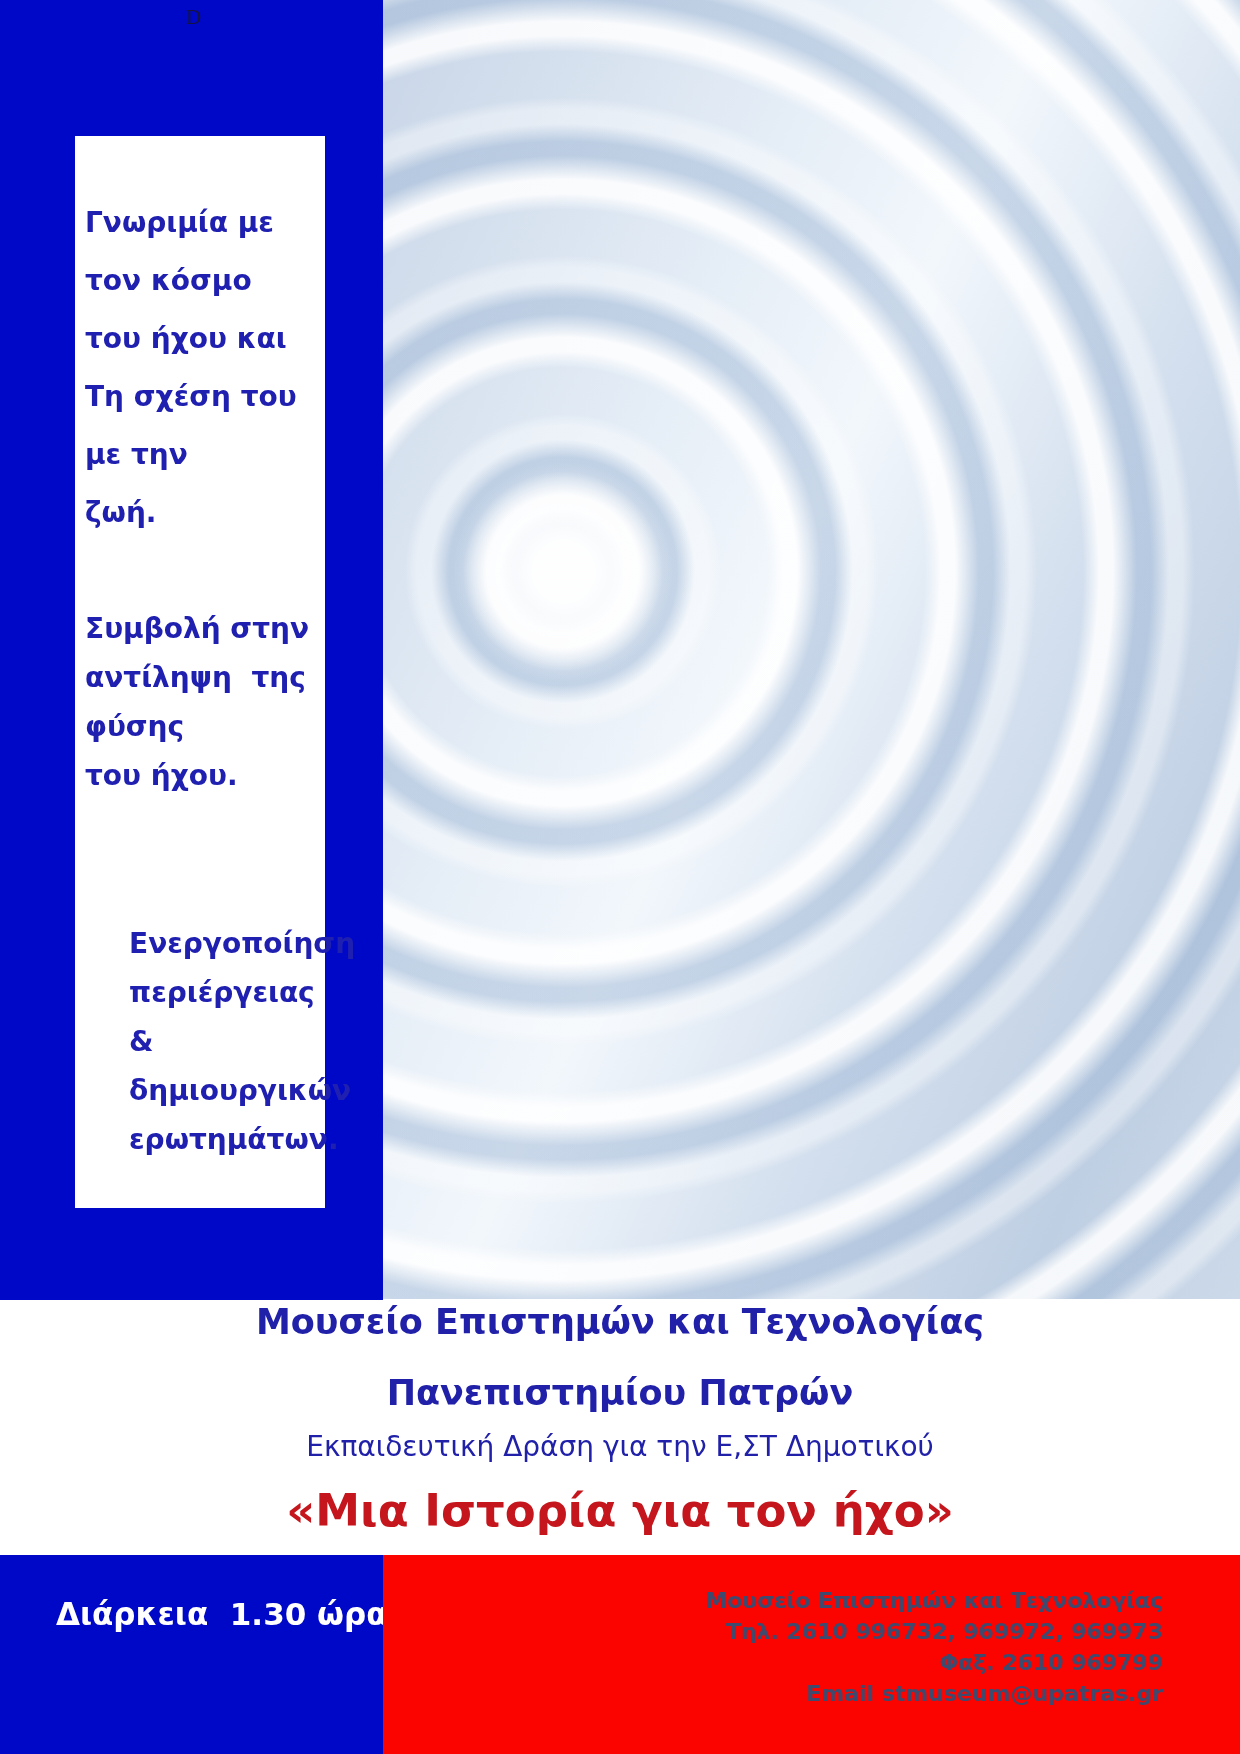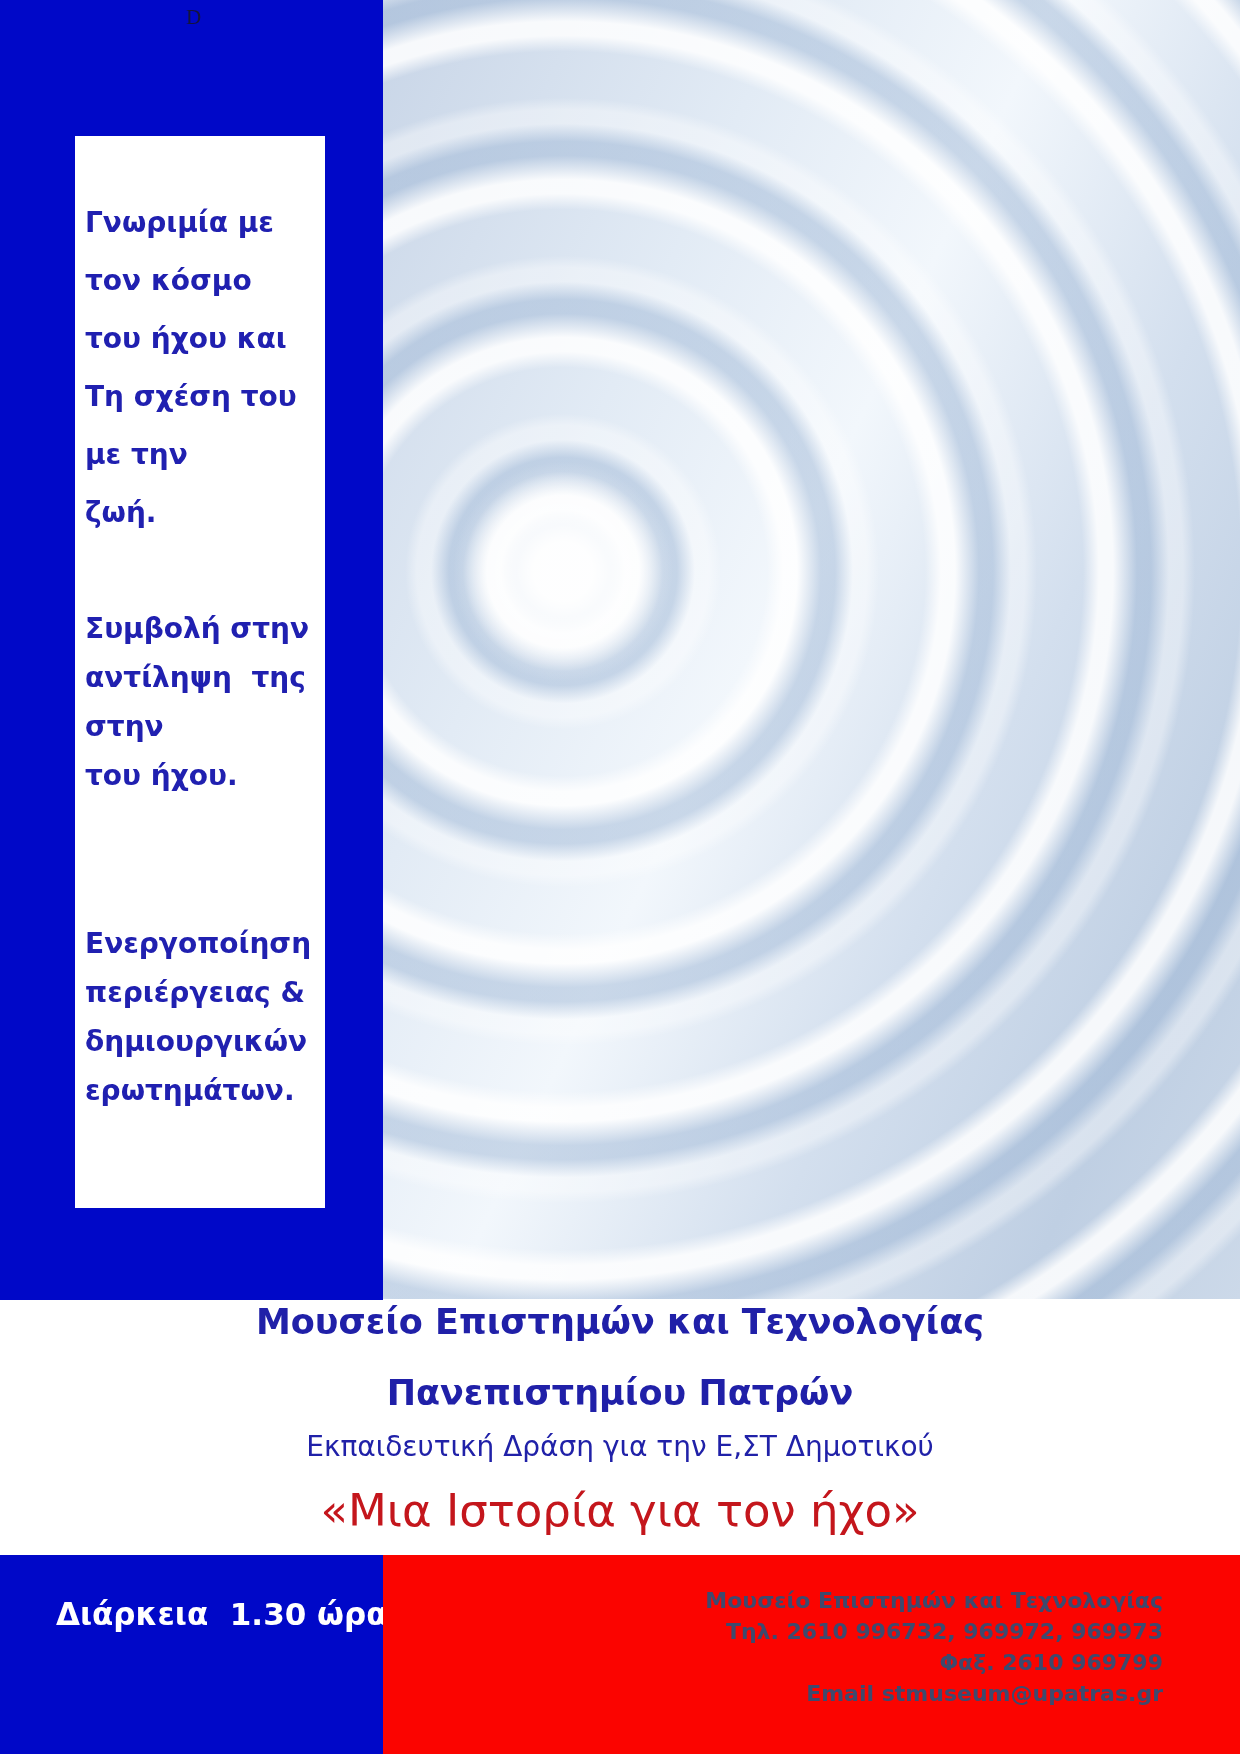--- a/index.html
+++ b/index.html
@@ -32,28 +32,28 @@
   }
   
   .white-box {
     position:absolute; left:75px; top:136px; width:250px; height:1072px;
     background:#ffffff; box-sizing:border-box; padding:58px 4px 12px 10px;
     color:#2020b0; font-weight:bold; font-size:28px;
   }
   .white-box .para-1 > div { line-height:58px; }
   .white-box .para-2 > div, .white-box .para-3 > div { line-height:49px; }
   .white-box .para-2 { margin-top:62px; }
-  .white-box .para-3 { margin-top:119px; }
+  .white-box .para-3 { margin-top:119px;margin-left:44px; }
   .white-box div { white-space:pre-wrap; }
   
   .title-line { position:absolute; left:0; width:1240px; text-align:center; }
   .museum-1 { top:1302px; font-size:35px; font-weight:bold; color:#2020a8; }
   .museum-2 { top:1357px; font-size:35px; font-weight:bold; color:#2020a8;margin-top:16px; }
   .subtitle { top:1430px; font-size:28px; font-weight:normal; color:#2021a8; }
-  .event-title { top:1484px; font-size:45px; font-weight:normal; color:#c4161c; }
+  .event-title { top:1484px; font-size:45px; font-weight:bold; color:#c4161c; }
   
   .footer-blue {
     position:absolute; left:0; top:1555px; width:383px; height:199px;
     background:#0008c8;
   }
   .duration {
     position:absolute; left:56px; top:1596px; color:#ffffff;
     font-size:31px; font-weight:bold; white-space:pre-wrap;
   }
   .footer-red {
@@ -72,21 +72,21 @@
 <div class="page">
 
   <div class="left-band"></div>
 
   <div class="artifact-d">D</div>
 
   <div class="water-image"></div>
 
   <div class="white-box">
     <div class="para-1"><div>Γνωριμία με</div><div>τον κόσμο</div><div>του ήχου και</div><div>Τη σχέση του</div><div>με την</div><div>ζωή.</div></div>
-    <div class="para-2"><div>Συμβολή στην</div><div>αντίληψη  της</div><div>στην</div><div>του ήχου.</div></div>
+    <div class="para-2"><div>Συμβολή στην</div><div>αντίληψη  της</div><div>φύσης</div><div>του ήχου.</div></div>
     <div class="para-3"><div>Ενεργοποίηση</div><div>περιέργειας &amp;</div><div>δημιουργικών</div><div>ερωτημάτων.</div></div>
   </div>
 
   <div class="title-line museum-1">Μουσείο Επιστημών και Τεχνολογίας</div>
   <div class="title-line museum-2">Πανεπιστημίου Πατρών</div>
   <div class="title-line subtitle">Εκπαιδευτική Δράση για την Ε,ΣΤ Δημοτικού</div>
   <div class="title-line event-title">«Μια Ιστορία για τον ήχο»</div>
 
   <div class="footer-blue"></div>
   <div class="duration">Διάρκεια  1.30 ώρα</div>

